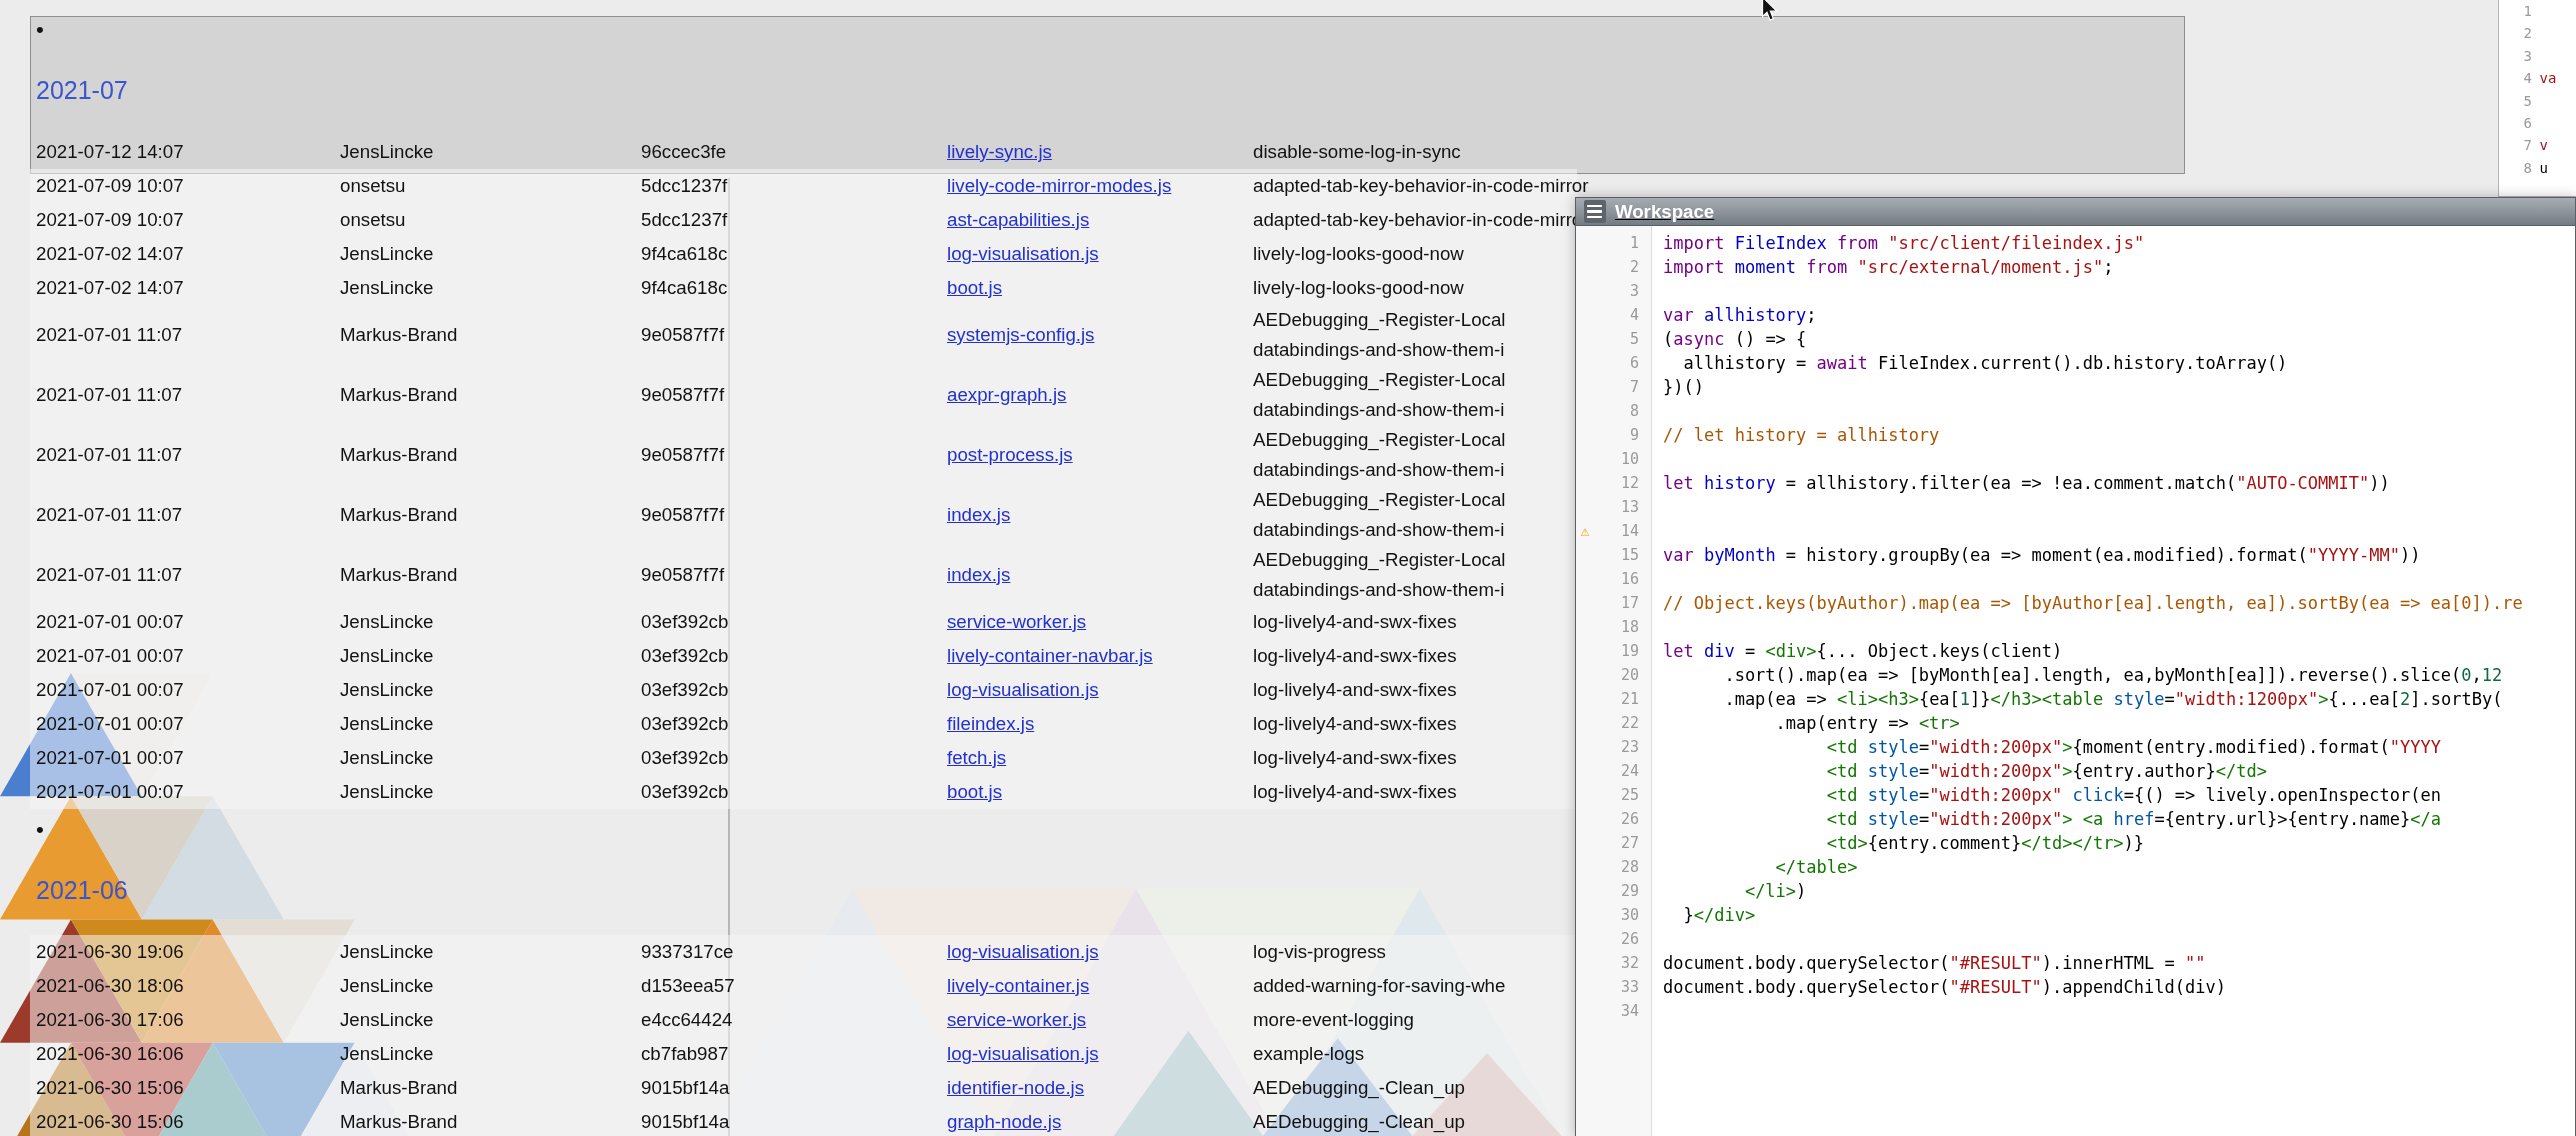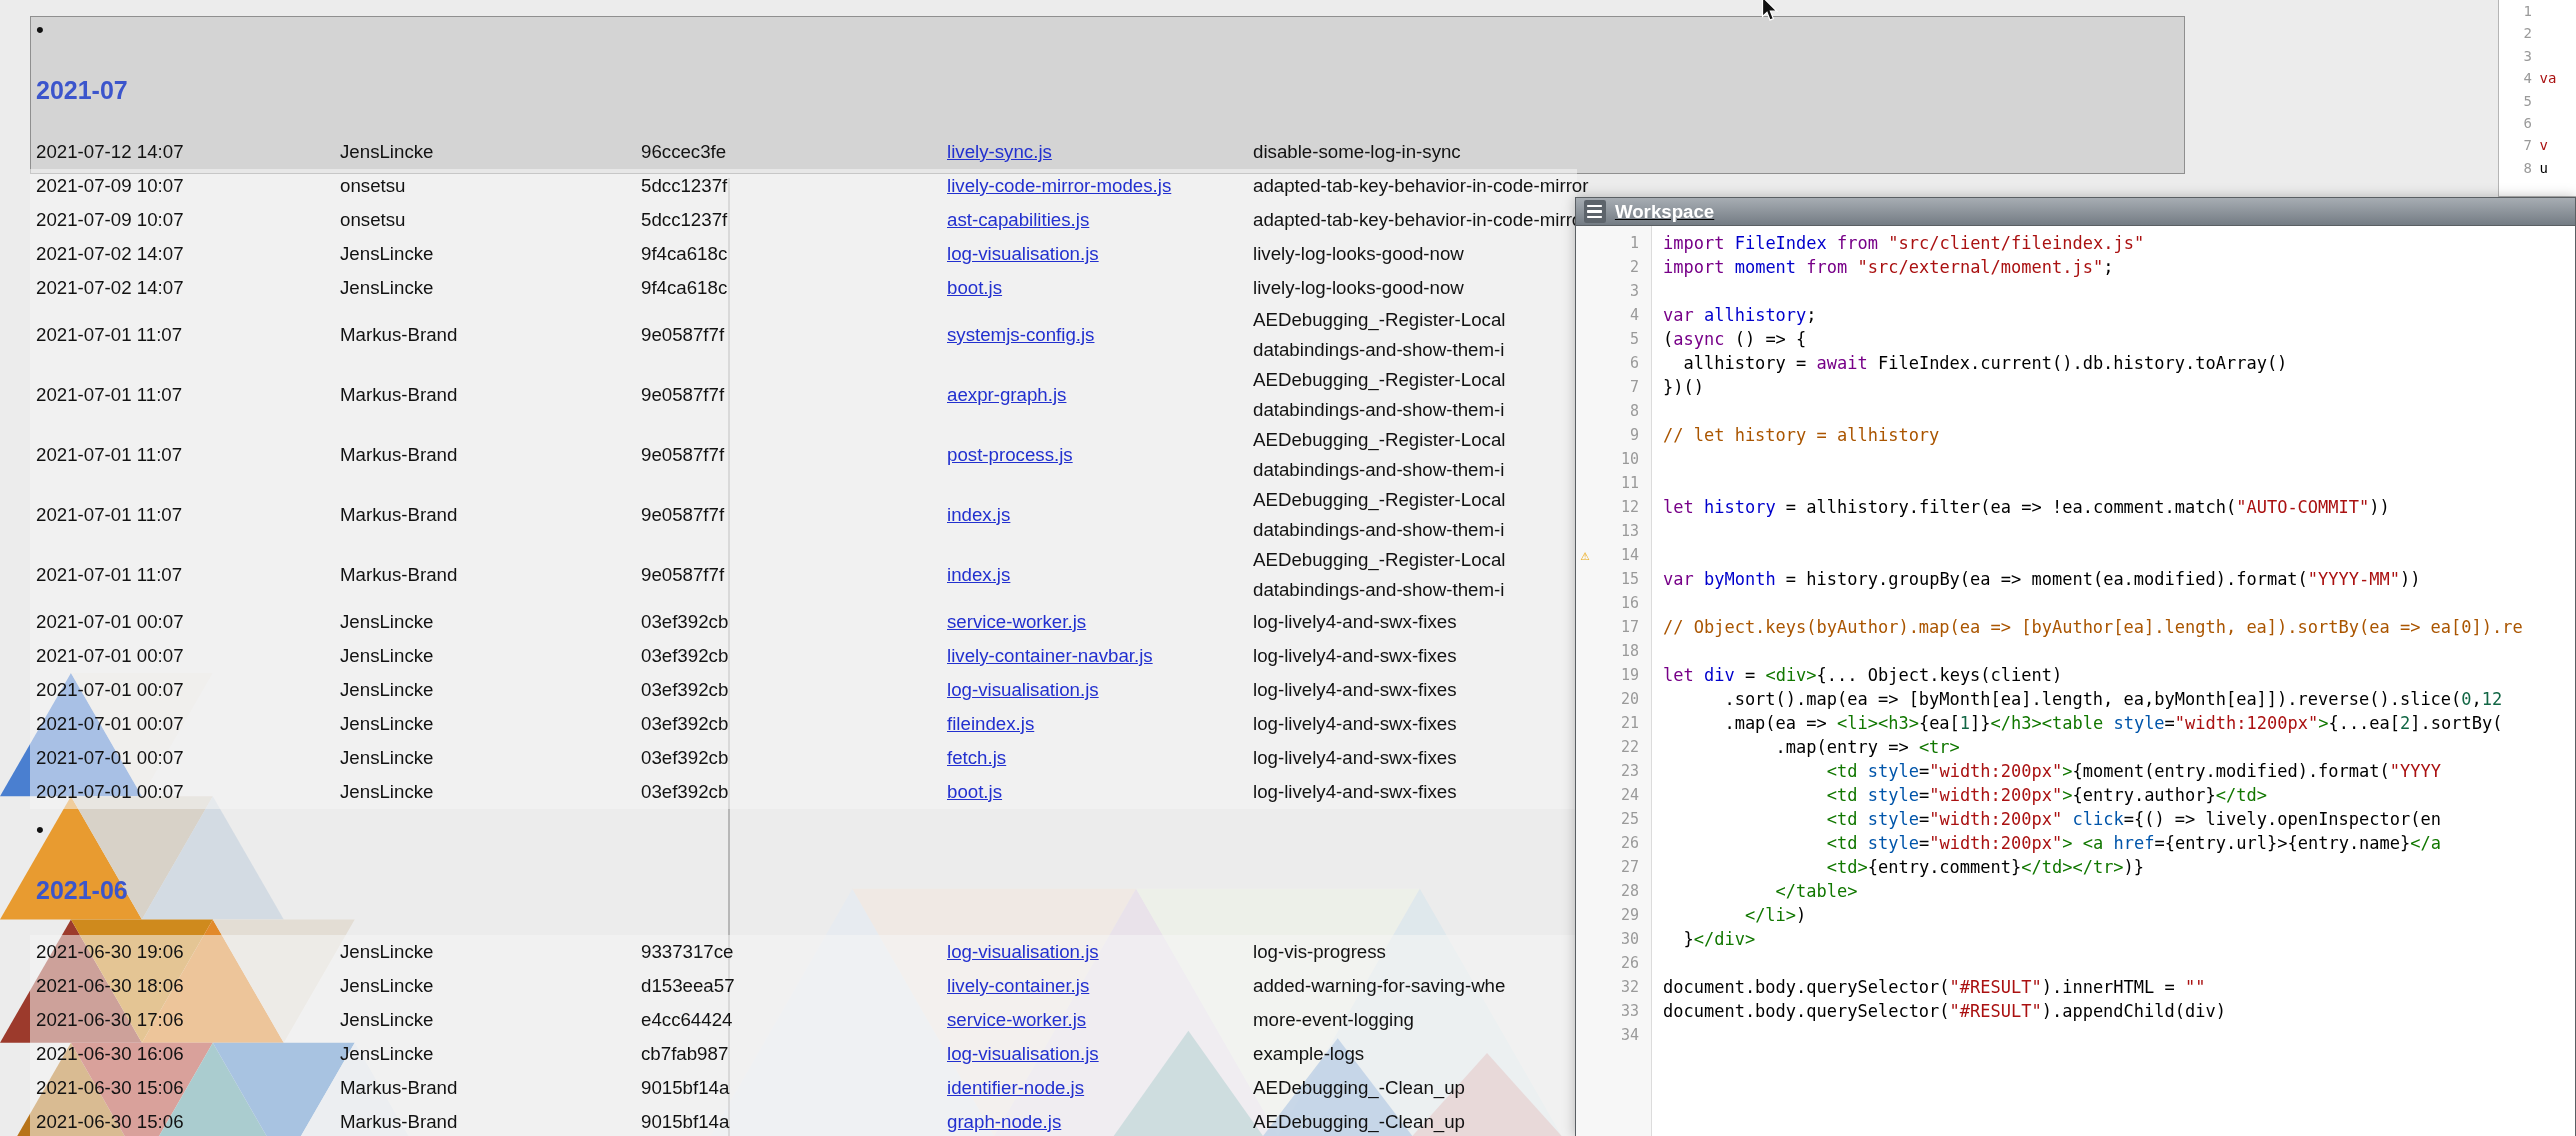--- a/index.html
+++ b/index.html
@@ -15,21 +15,21 @@
 
   
   #top-panel{position:absolute;left:30px;top:16.4px;width:2155px;height:158px;
     background:#d4d4d4;border:1.5px solid #8f8f8f;box-sizing:border-box;z-index:1;}
 
   
   #commit-list{position:absolute;left:30px;top:15px;width:1547px;z-index:2;
     font-size:18.7px;color:#121212;}
   .month + .month{margin-top:6px;}
   .bullet{font-size:22.4px;line-height:30px;height:30px;margin-left:6px;color:#111;}
-  .month-title{margin:30px 0 30px 6px;font-weight:bold;font-size:25px;line-height:30px;
+  .month-title{margin:30px 0 30px 6px;font-weight:normal;font-size:25px;line-height:30px;
     color:var(--month);}
   .commit-row{display:flex;align-items:center;min-height:34px;padding-left:6px;
     box-sizing:border-box;background:rgba(245,245,245,0.55);}
   .commit-row.on-panel{background:transparent;justify-content:flex-end;}
   .c{flex:none;white-space:nowrap;overflow:hidden;}
   .c-date{width:304px;}
   .c-author{width:301px;}
   .c-hash{width:306px;}
   .c-file{width:306px;}
   .c-comment{flex:1 1 auto;min-width:0;}
@@ -409,24 +409,20 @@
         </div>
         <div class="cl">
           <span class="ln">9</span>
           <span class="lc"><span class="tk-c">// let history = allhistory</span></span>
         </div>
         <div class="cl">
           <span class="ln">10</span>
           <span class="lc"></span>
         </div>
         <div class="cl">
-          <span class="ln">11</span>
-          <span class="lc"></span>
-        </div>
-        <div class="cl">
           <span class="ln">12</span>
           <span class="lc"><span class="tk-k">let</span><span class="tk-p"> </span><span class="tk-d">history</span><span class="tk-p"> = allhistory.filter(ea =&gt; !ea.comment.match(</span><span class="tk-s">"AUTO-COMMIT"</span><span class="tk-p">))</span></span>
         </div>
         <div class="cl">
           <span class="ln">13</span>
           <span class="lc"></span>
         </div>
         <div class="cl">
           <span class="ln"><span class="warn-icon">⚠</span>14</span>
         </div>

